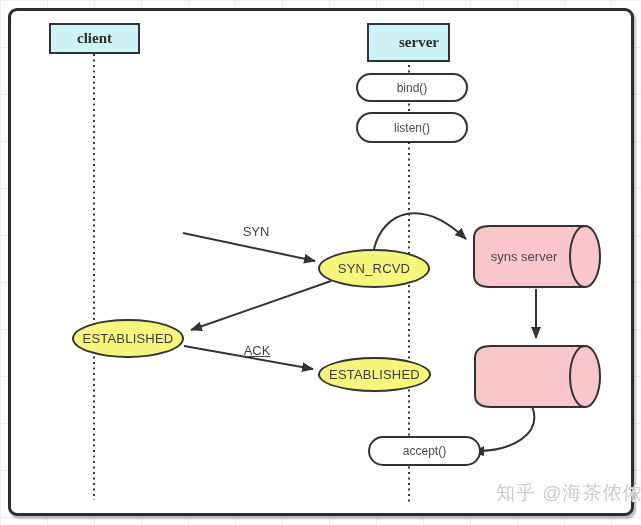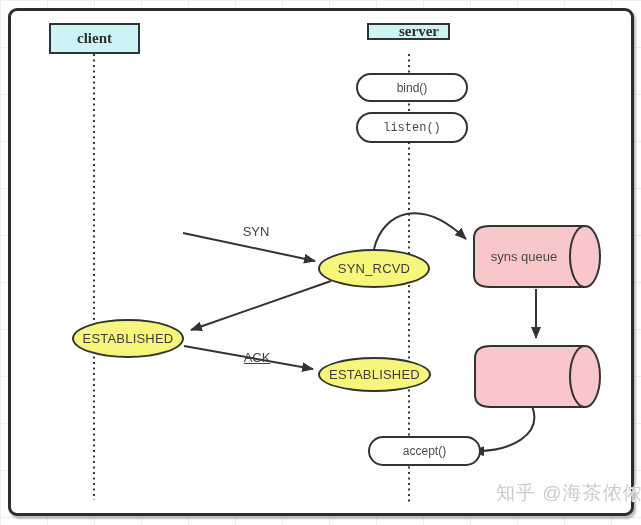--- a/index.html
+++ b/index.html
@@ -82,44 +82,44 @@
 
     <g>
       <path d="M585,346 H491 Q475,346 475,358 V395 Q475,407 491,407 H585 Z" fill="#f9c7c9" stroke="#333333" stroke-width="2" stroke-linejoin="round"></path>
       <ellipse cx="585" cy="376.5" rx="15" ry="30.5" fill="#f9c7c9" stroke="#333333" stroke-width="2"></ellipse>
     </g>
   </svg>
 
   <div class="hdr" style="left:49px; top:23px; width:91px; height:31px;">
     <span>client</span>
   </div>
-  <div class="hdr" style="left:367px; top:23px; width:83px; height:17px;padding-left:21px;">
+  <div class="hdr" style="left:367px; top:23px; width:83px; height:39px;padding-left:21px;">
     <span>server</span>
   </div>
 
   <div class="pill" style="left:356px; top:73px; width:112px; height:29px;">
     <span>bind()</span>
   </div>
-  <div class="pill" style="left:356px; top:112px; width:112px; height:31px;font-family:Liberation Mono, monospace;">
+  <div class="pill" style="left:356px; top:112px; width:112px; height:31px;">
     <span>listen()</span>
   </div>
   <div class="pill" style="left:368px; top:436px; width:113px; height:30px;">
     <span>accept()</span>
   </div>
 
   <div class="state" style="left:318px; top:249px; width:112px; height:39px;">
     <span>SYN_RCVD</span>
   </div>
   <div class="state" style="left:72px; top:319px; width:112px; height:39px;">
     <span>ESTABLISHED</span>
   </div>
   <div class="state" style="left:318px; top:357px; width:113px; height:35px;">
     <span>ESTABLISHED</span>
   </div>
 
   <div class="msg" style="left:226px; top:224px; width:60px;">SYN</div>
-  <div class="msg" style="left:227px; top:350px; width:60px;text-decoration:underline;">ACK</div>
+  <div class="msg" style="left:227px; top:343px; width:60px;text-decoration:underline;">ACK</div>
 
-  <div class="qlabel" style="left:469px; top:249px; width:110px;">syns queue</div>
+  <div class="qlabel" style="left:469px; top:249px; width:110px;">syns server</div>
 
   <div class="watermark" style="left:496px; top:480px;">知乎 @海茶侬侬岛</div>
 
 </div>
 
 </body></html>

